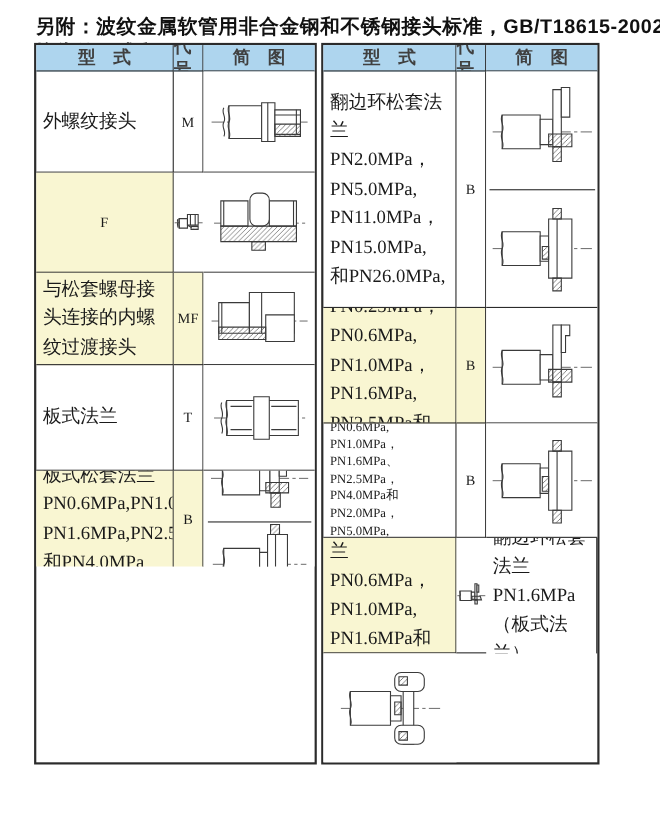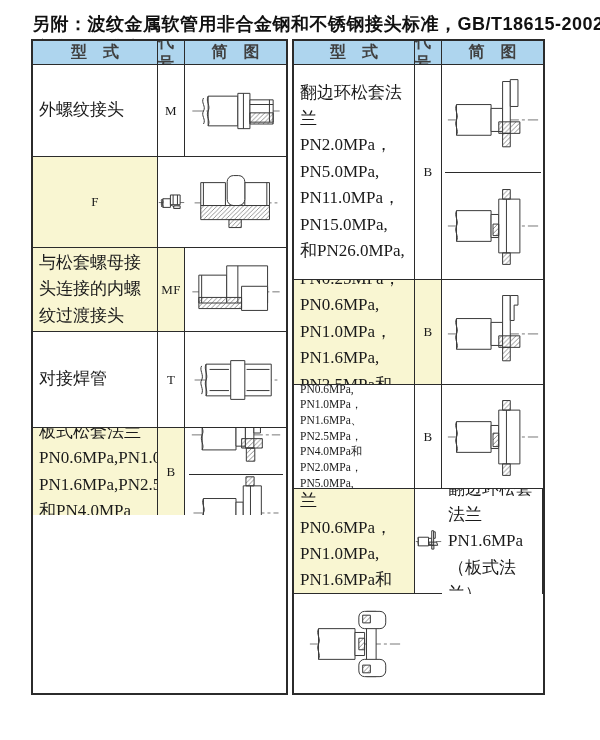--- a/index.html
+++ b/index.html
@@ -122,21 +122,21 @@
       <line class="cl" x1="3" y1="44" x2="97" y2="44"></line>
       <rect class="sfill" x="10" y="26" width="30" height="30"></rect>
       <line class="sline" x1="13" y1="26" x2="13" y2="56"></line>
       <rect class="sfill" x="40" y="16" width="44" height="40"></rect>
       <line class="sline" x1="52" y1="16" x2="52" y2="56"></line>
       <rect class="sfill" x="56" y="38" width="28" height="26"></rect>
       <path class="shatch" d="M10 50 H56 V62 H10 Z"></path>
     </svg>
   </div>
 
-  <div class="c type">对接焊管</div>
+  <div class="c type">板式法兰</div>
   <div class="c code">T</div>
   <div class="c dia nr">
     <svg class="d" width="94" height="74" viewBox="0 0 100 84">
       <line class="cl" x1="3" y1="42" x2="97" y2="42"></line>
       <path class="sfill" d="M16 24 H90 V60 H16 Z"></path>
       <path class="sline" d="M16 24 c-3 6 3 12 0 18 c-3 6 3 12 0 18"></path>
       <path class="sline" d="M11 26 c-3 5 3 10 0 16 c-3 5 3 10 0 16"></path>
       <rect class="sfill" x="44" y="20" width="16" height="44"></rect>
       <line class="sline" x1="20" y1="30" x2="42" y2="30"></line>
       <line class="sline" x1="62" y1="30" x2="88" y2="30"></line>

